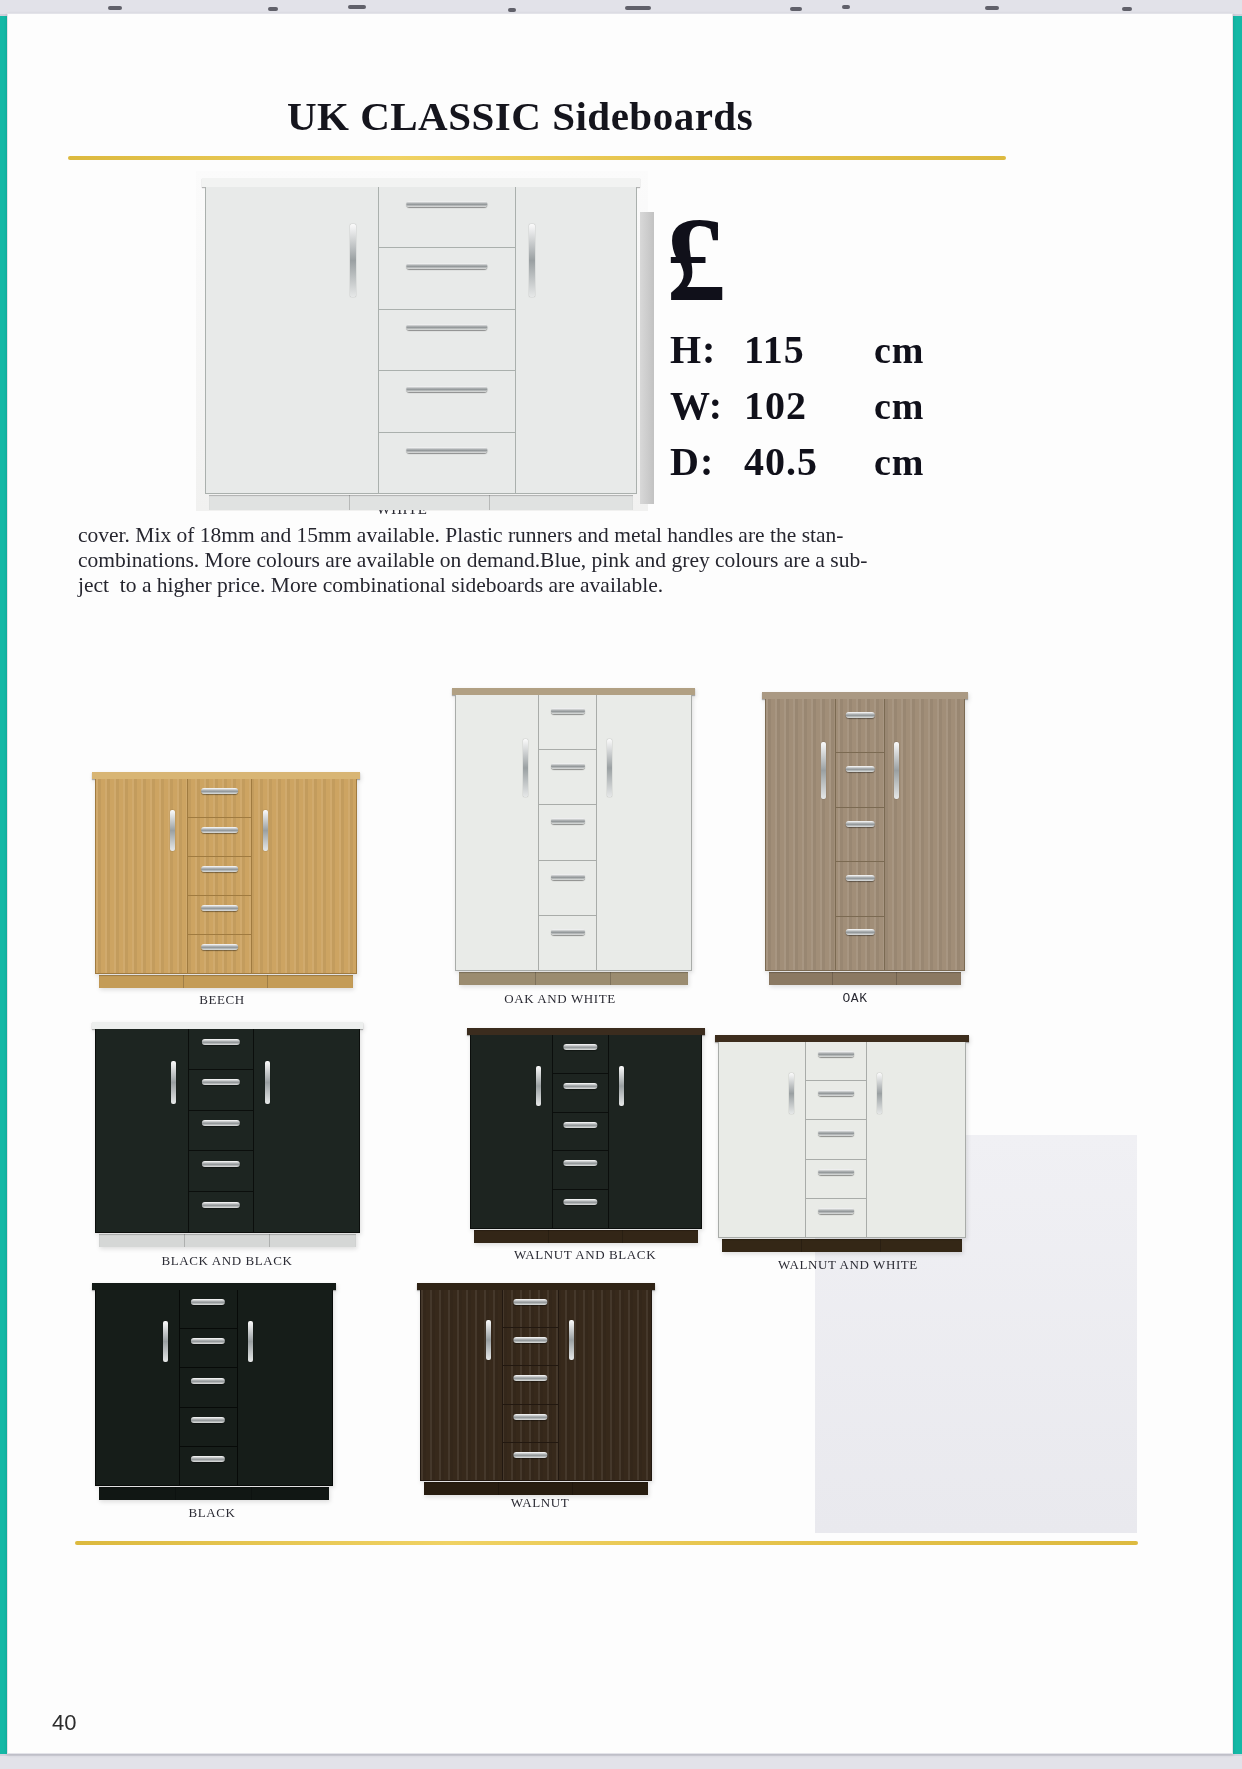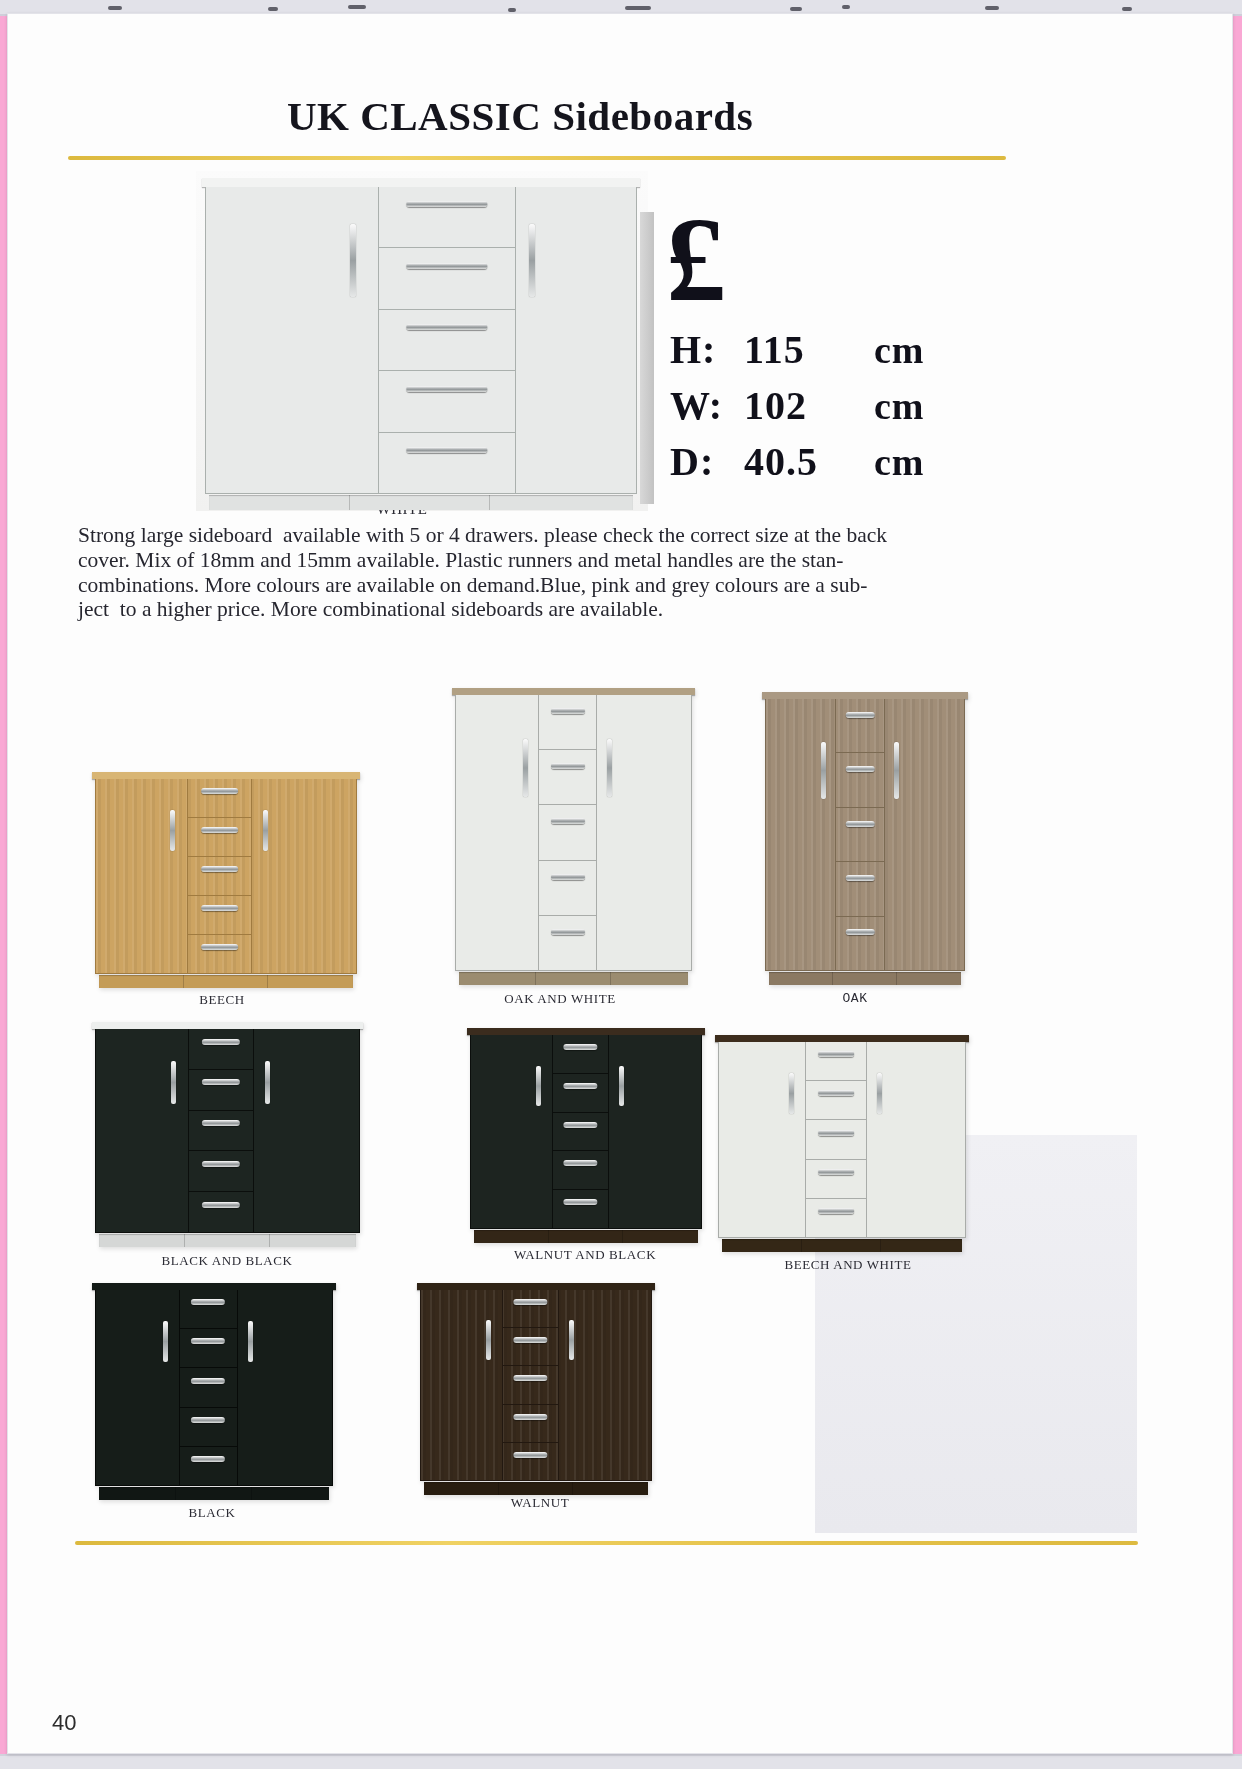--- a/index.html
+++ b/index.html
@@ -1,16 +1,16 @@
 <!DOCTYPE html>
 <html><head>
 <meta charset="utf-8">
 <style>
   html,body{margin:0;padding:0;background:#d8d8df;}
-  .canvas{position:relative;width:1242px;height:1769px;margin:0 auto;background:#f9a8d4;overflow:hidden;
+  .canvas{position:relative;width:1242px;height:1769px;margin:0 auto;background:#14b8a6;overflow:hidden;
           font-family:"Liberation Serif", serif;color:#20202a;}
   
   .page{position:absolute;left:7px;top:13px;width:1226px;height:1741px;background:#fdfdfd;
         box-shadow:0 0 0 1px #e3e3e9 inset, 0 1px 3px rgba(0,0,0,.15);}
   .edge{position:absolute;left:0;width:1242px;background:#e2e2e9;}
   .edge.top{top:0;height:14px;border-bottom:2px solid #cfcfda;}
   .edge.bottom{top:1754px;height:15px;border-top:2px solid #d2d2dc;}
   .nz{position:absolute;height:4px;background:#34343f;opacity:.75;border-radius:2px;}
 
   
@@ -136,21 +136,20 @@
       <span class="dim-unit">cm</span>
     </div>
     <div class="dim-row">
       <span class="dim-key">D:</span>
       <span class="dim-val">40.5</span>
       <span class="dim-unit">cm</span>
     </div>
   </div>
 
   <div class="desc">
-    <div class="dline">Strong large sideboard  available with 5 or 4 drawers. please check the correct size at the back</div>
     <div class="dline">cover. Mix of 18mm and 15mm available. Plastic runners and metal handles are the stan-</div>
     <div class="dline">combinations. More colours are available on demand.Blue, pink and grey colours are a sub-</div>
     <div class="dline">ject  to a higher price. More combinational sideboards are available.</div>
   </div>
 
   <div class="artifact"></div>
 
   <div id="grid"></div>
 
   <div class="rule rule-bottom"></div>
@@ -357,21 +356,21 @@
           <div class="drawer">
             <div class="hhandle"></div>
           </div>
         </div>
         <div class="door right">
           <div class="vhandle"></div>
         </div>
       </div>
       <div class="cab-plinth"></div>
     </div>
-    <div class="cab-label vl5">BEECH AND WHITE</div>
+    <div class="cab-label vl5">WALNUT AND WHITE</div>
     <div class="cabinet v6" style="--body: #161d19; --line: #070a08; --top: #131a16; --plinth: #111714;">
       <div class="cab-top"></div>
       <div class="cab-main">
         <div class="door left">
           <div class="vhandle"></div>
         </div>
         <div class="drawers">
           <div class="drawer">
             <div class="hhandle"></div>
           </div>

